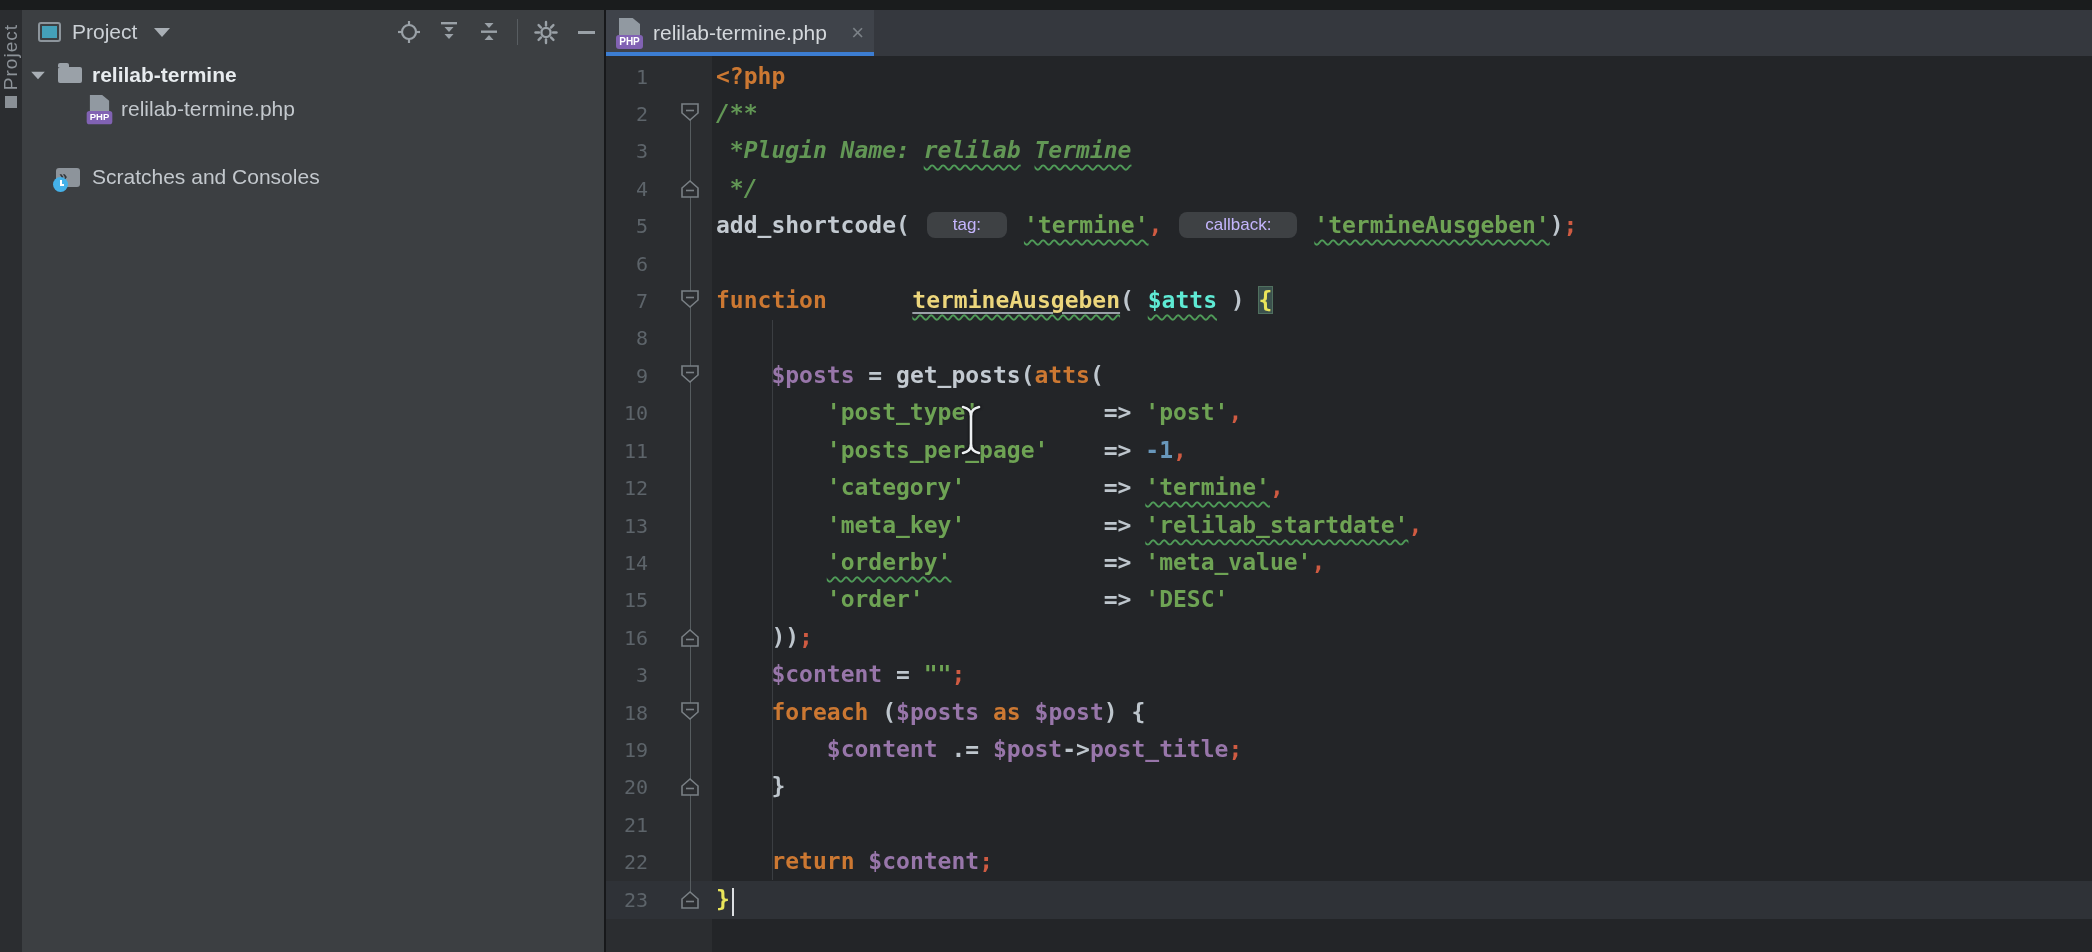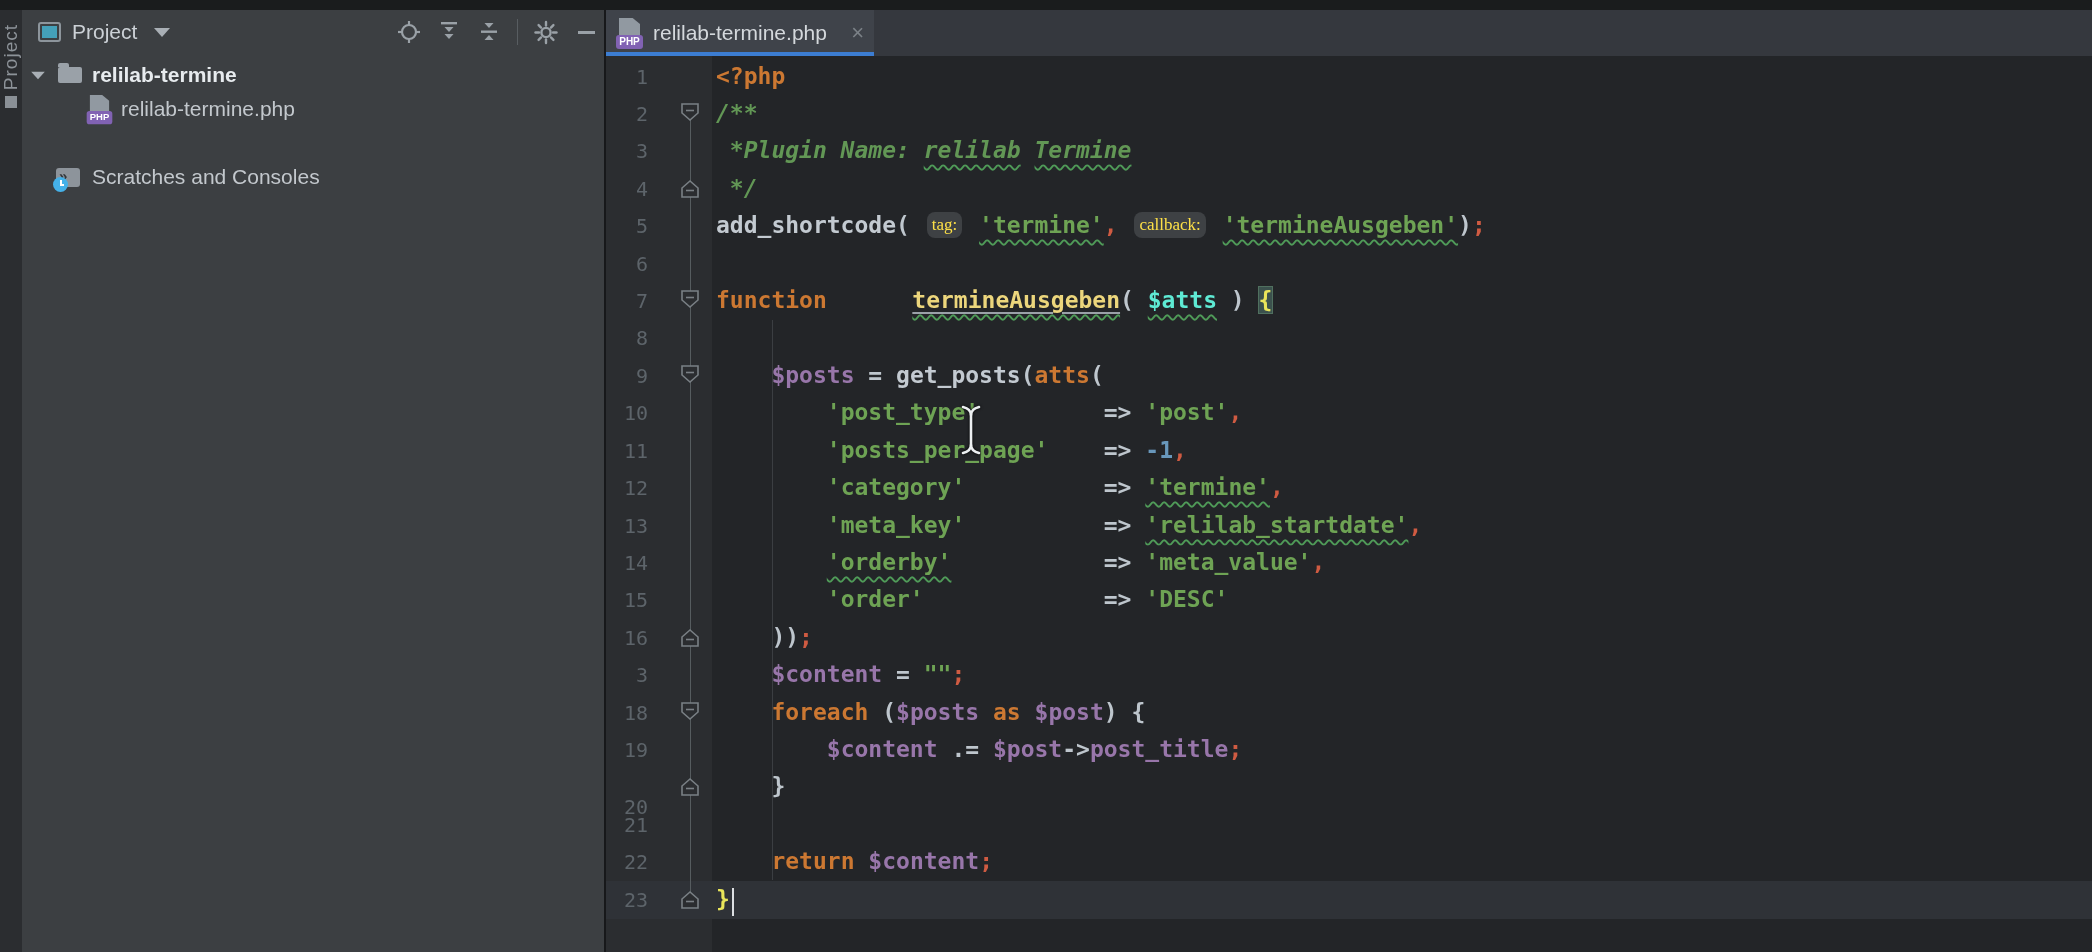--- a/index.html
+++ b/index.html
@@ -89,23 +89,23 @@
   .tk-num  { color:#6897bb; }
   .tk-pun  { color:#bec6cd; }
   .tk-sem  { color:#cf5b42; }
   .tk-decl { color:#ecd67c; }
   .tk-gray { color:#5eead4; }
   .tk-fn   { color:#c3cad1; }
   .tk-braceY { color:#e9e55a; }
   .box { background:#3b514d; outline:1px solid #50705f; }
   .wavy { text-decoration:underline wavy #4f9b58; text-decoration-thickness:2px; text-underline-offset:6px; }
   .usolid { text-decoration:underline solid #9aa1a8; text-decoration-thickness:2px; text-underline-offset:4px;margin-left:44px; }
-  .pill { display:inline-block; font-family:Liberation Serif, serif; font-weight:normal;
-      font-size:17px; line-height:24px; background:#3e4144; color:#fde047; border-radius:8px;
-      padding:1px 5px; margin:0 3px; vertical-align:3px; }
+  .pill { display:inline-block; font-family:Liberation Sans, sans-serif; font-weight:normal;
+      font-size:17px; line-height:24px; background:#3e4144; color:#c4b5fd; border-radius:8px;
+      padding:1px 26px; margin:0 3px; vertical-align:3px; }
   .fold-marker { position:absolute; left:75px; width:18px; height:20px; }
   #caret { position:absolute; left:126px; top:878px; width:2px; height:28px; background:#dcdfe2; }
   #ibeam { position:absolute; left:352px; top:394px; filter:drop-shadow(0 0 1.5px #000); }
 </style>
 </head>
 <body>
 
 <div id="top-strip" class="abs"></div>
 
 <div id="stripe" class="abs">
@@ -242,21 +242,21 @@
       <div class="lnum" style="top: 571.38px;">15</div>
       <div class="cline" style="top: 571.38px;"><span class="tk-pun">        </span><span class="tk-str">'order'</span><span class="tk-pun">             </span><span class="tk-pun">=&gt; </span><span class="tk-str">'DESC'</span></div>
       <div class="lnum" style="top: 608.8px;">16</div>
       <div class="cline" style="top: 608.8px;"><span class="tk-pun">    </span><span class="tk-pun">))</span><span class="tk-sem">;</span></div>
       <div class="lnum" style="top: 646.22px;">3</div>
       <div class="cline" style="top: 646.22px;"><span class="tk-pun">    </span><span class="tk-var">$content</span><span class="tk-pun"> = </span><span class="tk-str">""</span><span class="tk-sem">;</span></div>
       <div class="lnum" style="top: 683.64px;">18</div>
       <div class="cline" style="top: 683.64px;"><span class="tk-pun">    </span><span class="tk-kw">foreach</span><span class="tk-pun"> (</span><span class="tk-var">$posts</span><span class="tk-pun"> </span><span class="tk-kw">as</span><span class="tk-pun"> </span><span class="tk-var">$post</span><span class="tk-pun">) </span><span class="tk-pun">{</span></div>
       <div class="lnum" style="top: 721.06px;">19</div>
       <div class="cline" style="top: 721.06px;"><span class="tk-pun">        </span><span class="tk-var">$content</span><span class="tk-pun"> .= </span><span class="tk-var">$post</span><span class="tk-pun">-&gt;</span><span class="tk-var">post_title</span><span class="tk-sem">;</span></div>
-      <div class="lnum" style="top: 758.48px; margin-top: 20px;">20</div>
+      <div class="lnum" style="top: 758.48px;">20</div>
       <div class="cline" style="top: 758.48px;"><span class="tk-pun">    </span><span class="tk-pun">}</span></div>
       <div class="lnum" style="top: 795.9px;">21</div>
       <div class="cline" style="top: 795.9px;"></div>
       <div class="lnum" style="top: 833.32px;">22</div>
       <div class="cline" style="top: 833.32px;"><span class="tk-pun">    </span><span class="tk-kw">return</span><span class="tk-pun"> </span><span class="tk-var">$content</span><span class="tk-sem">;</span></div>
       <div class="lnum" style="top: 870.74px;">23</div>
       <div class="cline" style="top: 870.74px;"><span class="tk-braceY">}</span></div>
     </div>
   <div id="fold-markers">
       <div class="fold-marker" style="top: 92.92px;"><svg width="18" height="20" viewBox="0 0 18 20">

